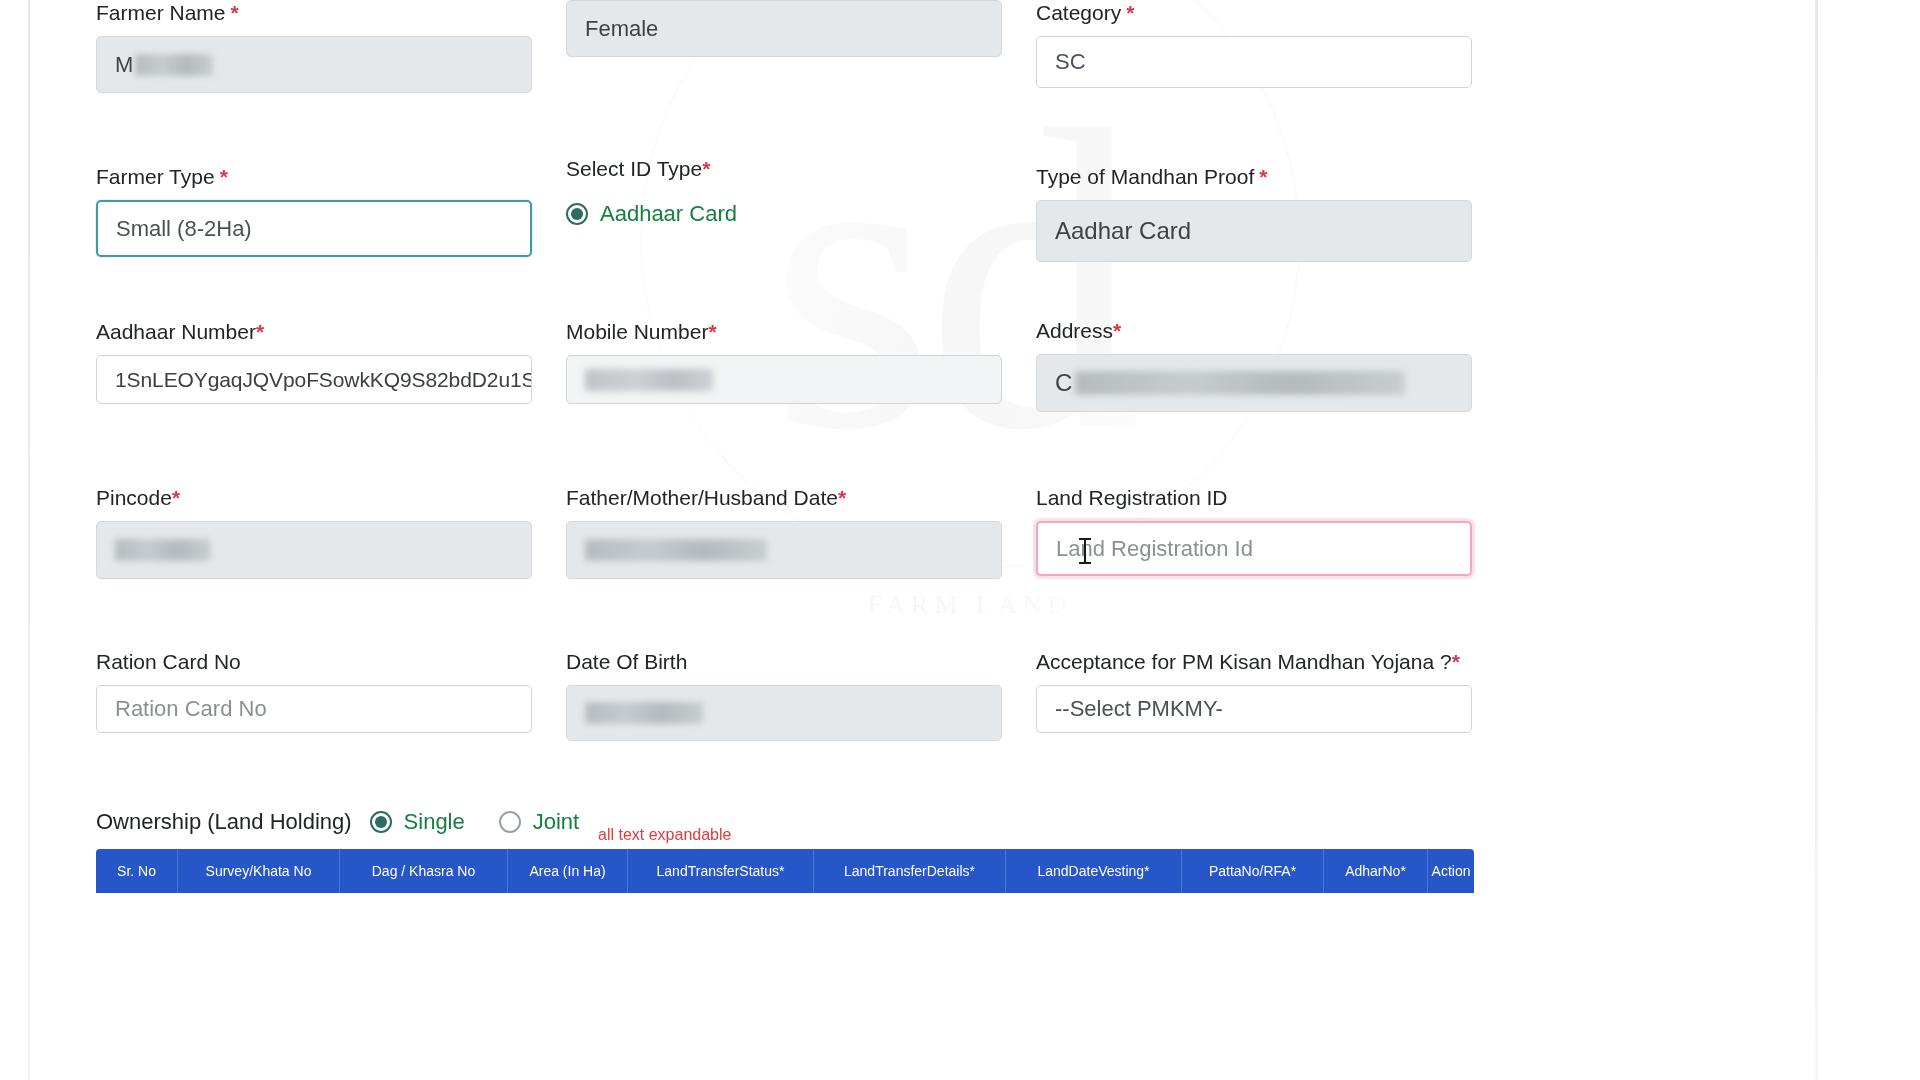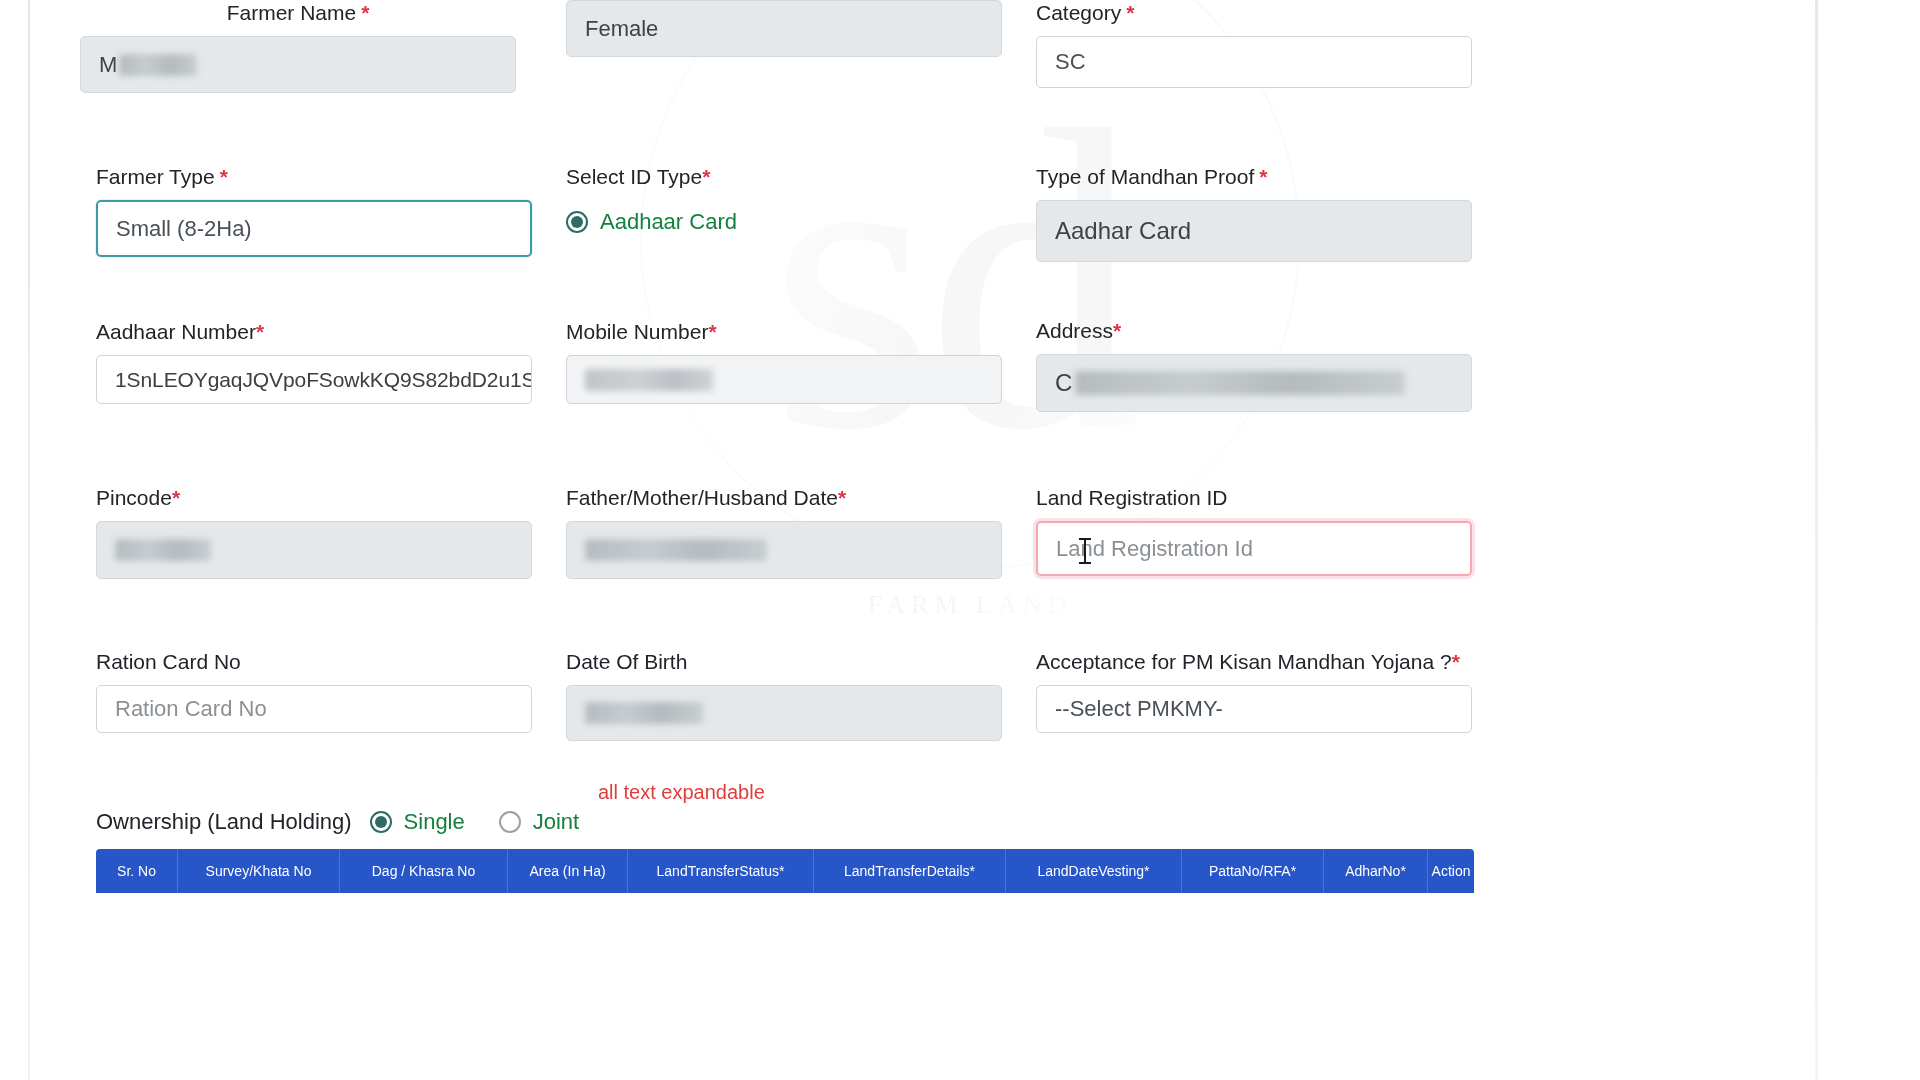--- a/index.html
+++ b/index.html
@@ -229,22 +229,22 @@
     white-space: nowrap;
     border-right: 1px solid #4a74d6;
     padding: 0 10px;
     overflow: hidden;
   }
   .th:last-child { border-right: none; }
 
   
   .annotation {
     position: absolute;
-    left: 598px; top: 781px;
-    font-size: 20px;
+    left: 598px; top: 826px;
+    font-size: 16px;
     color: #e03131;
     white-space: nowrap;
     pointer-events: none;
     opacity: 0.95;
   }
 
   
   .text-cursor {
     position: absolute;
     left: 1078px; top: 538px;
@@ -279,21 +279,21 @@
   <div class="watermark-ring"></div>
   <div class="watermark">sd</div>
   <div class="watermark-sub">FARM LAND</div>
 
   <div class="streak streak-a"></div>
   <div class="streak streak-b"></div>
   <div class="streak streak-c"></div>
 
   <div class="form">
 
-    <div class="field" style="left:80px; top:0px; width:436px;text-align:center;">
+    <div class="field" style="left:96px; top:0px; width:436px;">
       <div class="field-label"><span>Farmer Name</span><span class="req req-spaced">*</span></div>
       <div class="control disabled">
           <span>M</span>
           <span class="redacted redacted-on-grey" style="width:78px; margin-left:2px;"></span>
         </div>
     </div>
 
     <div class="field" style="left:566px; top:0px; width:436px;">
       <div class="control disabled">Female</div>
     </div>
@@ -301,21 +301,21 @@
     <div class="field" style="left:1036px; top:0px; width:436px;">
       <div class="field-label"><span>Category</span><span class="req req-spaced">*</span></div>
       <div class="control" style="height:52px;">SC</div>
     </div>
 
     <div class="field" style="left:96px; top:164px; width:436px;">
       <div class="field-label"><span>Farmer Type</span><span class="req req-spaced">*</span></div>
       <div class="control focused">Small (8-2Ha)</div>
     </div>
 
-    <div class="field" style="left:566px; top:164px; width:436px;">
+    <div class="field" style="left:566px; top:156px; width:436px;">
       <div class="field-label"><span>Select ID Type</span><span class="req">*</span></div>
       <div class="radio-row">
         <span class="radio checked"></span>
         <span class="radio-label">Aadhaar Card</span>
       </div>
     </div>
 
     <div class="field" style="left:1036px; top:164px; width:436px;">
       <div class="field-label"><span>Type of Mandhan Proof</span><span class="req req-spaced">*</span></div>
       <div class="control disabled" style="height:62px; font-size:24px;">Aadhar Card</div>

